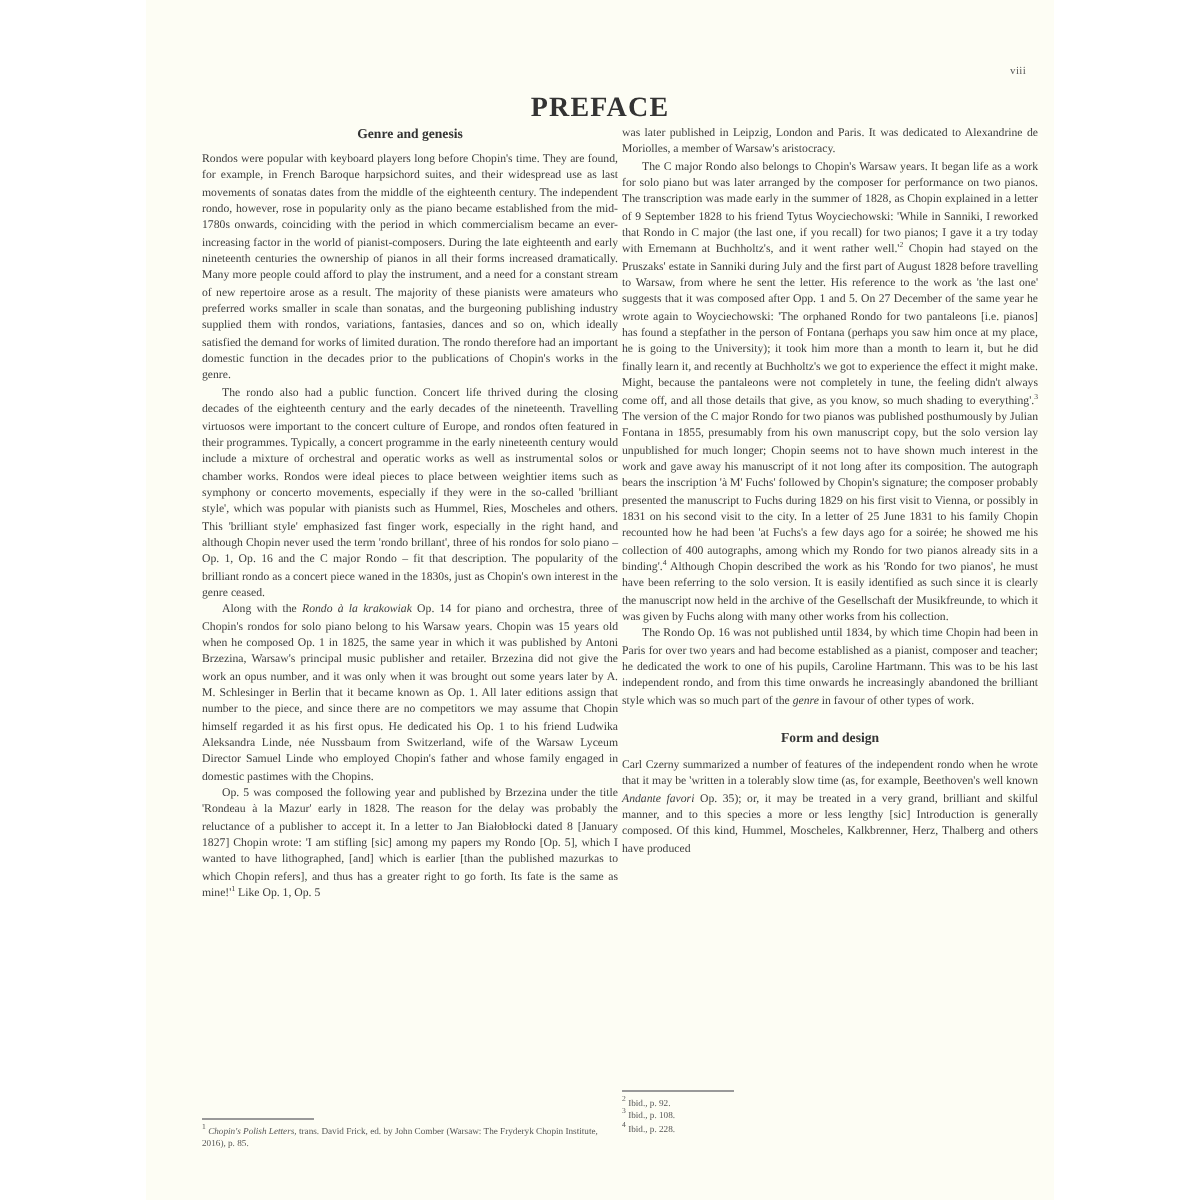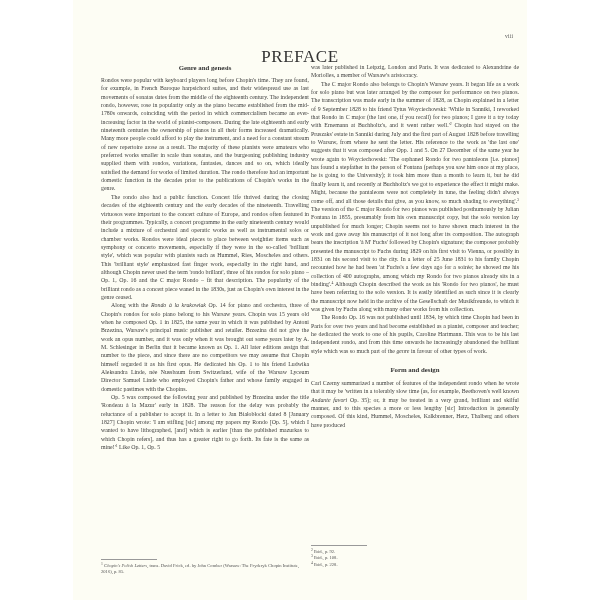--- a/index.html
+++ b/index.html
@@ -10,21 +10,21 @@
   .page {
     position: absolute; left: 73px; top: 0; width: 454px; height: 600px;
     background: #fdfdf4;
   }
   .folio {
     position: absolute; left: 505px; top: 33px; font-size: 5.5px; color: #555;
     letter-spacing: 0.2px;
   }
   .title {
     position: absolute; left: 0; width: 600px; top: 47px; text-align: center;
-    font-size: 17px; font-weight: normal; letter-spacing: 0.6px; color: #333;
+    font-size: 14px; font-weight: bold; letter-spacing: 0.6px; color: #333;
   }
   .col {
     position: absolute; top: 63px; width: 208px;
     font-size: 5.85px; line-height: 8.35px; text-align: justify; color: #3c3c3c;
   }
   .col.left { left: 101px; }
   .col.right { left: 311px; }
   .col p { margin: 0; text-indent: 10px; hyphens: auto; }
   .col p.noindent { text-indent: 0; }
   .section-head {

